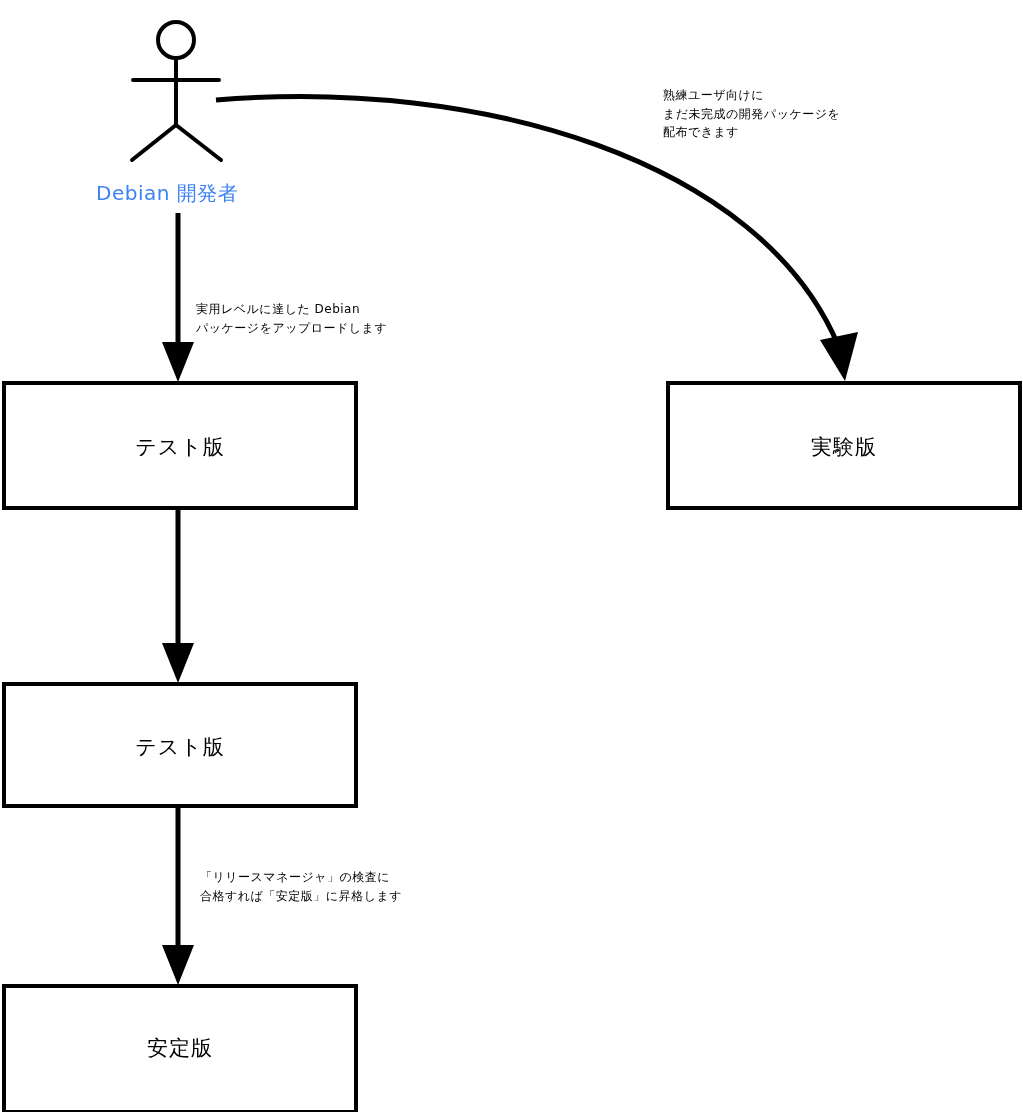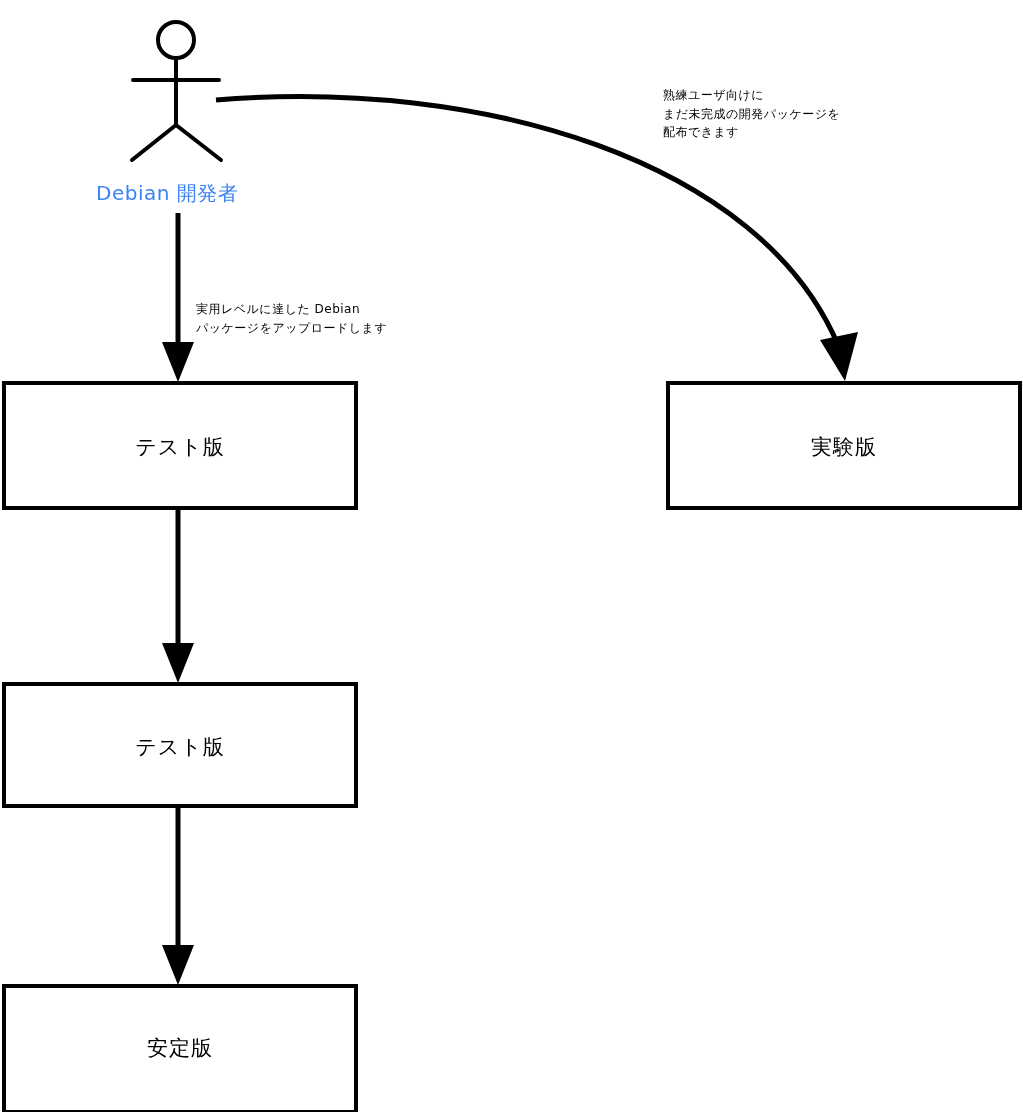--- a/index.html
+++ b/index.html
@@ -93,19 +93,21 @@
   <div class="actor-label" style="left:96px; top:180px;">Debian 開発者</div>
 
   <div class="edge-label" style="left:663px; top:86px;"><span>熟練ユーザ向けに</span>
 <span>まだ未完成の開発パッケージを</span>
 <span>配布できます</span></div>
 
   <div class="edge-label" style="left:196px; top:270px;margin-top:30px;"><span>実用レベルに達した Debian</span>
 <span>パッケージをアップロードします</span></div>
 
 
+  <div class="edge-label" style="left:200px; top:868px;"><span>「リリースマネージャ」の検査に</span>
+<span>合格すれば「安定版」に昇格します</span></div>
 
   <div class="box-label" style="left:4px; top:433px; width:352px;">テスト版</div>
   <div class="box-label" style="left:668px; top:433px; width:352px;">実験版</div>
   <div class="box-label" style="left:4px; top:1034px; width:352px;">安定版</div>
   <div class="box-label" style="left:4px; top:733px; width:352px;">テスト版</div>
 
 </div>
 
 </body></html>

